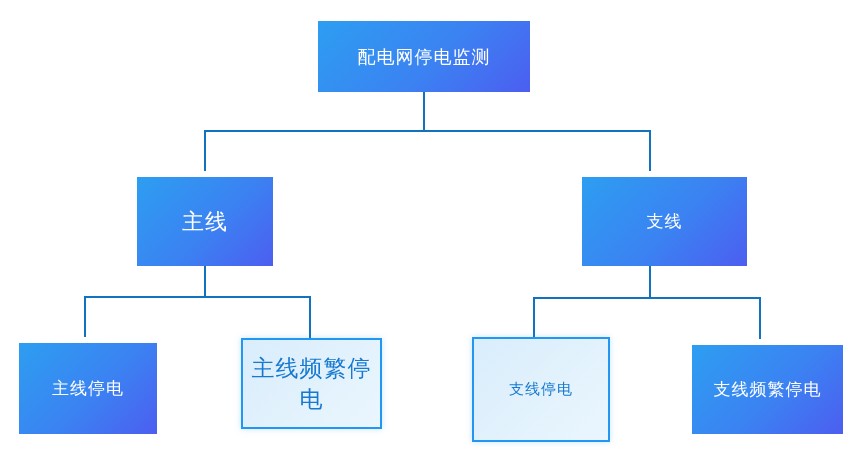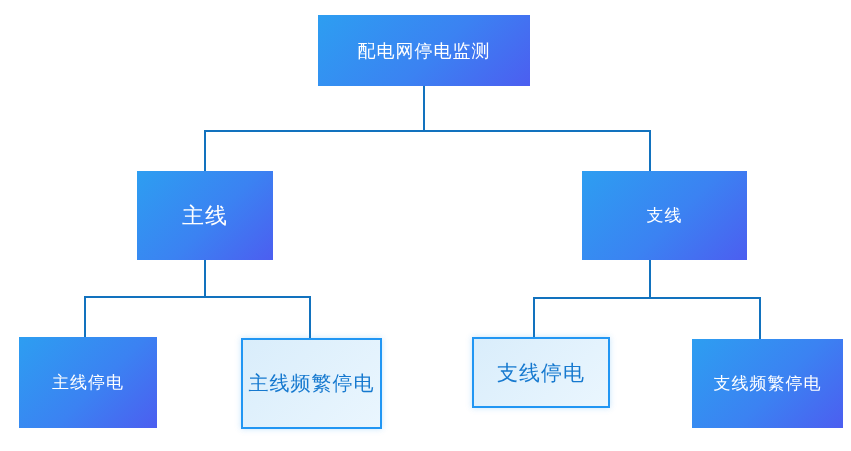--- a/index.html
+++ b/index.html
@@ -28,20 +28,21 @@
     justify-content: center;
     box-sizing: border-box;
     text-align: center;
     letter-spacing: 1px;
     cursor: default;
     user-select: none;
   }
   .node.solid {
     background: linear-gradient(135deg, #2d9ef1 0%, #3b82f2 55%, #4c5ef0 100%);
     color: #ffffff;
+    margin-top: 6px;
   }
   .node.outline {
     background: linear-gradient(135deg, #d9edfb 0%, #eaf6fe 100%);
     border: 2px solid #2196f3;
     color: #1679cf;
     box-shadow: 0 0 6px rgba(33, 150, 243, 0.25);
   }
   .node-root {
     left: 318px; top: 15px;
     width: 212px; height: 71px;
@@ -58,26 +59,26 @@
     font-size: 17px;
   }
   .node-main-outage {
     left: 19px; top: 337px;
     width: 138px; height: 91px;
     font-size: 17px;
   }
   .node-main-frequent {
     left: 241px; top: 338px;
     width: 141px; height: 91px;
-    font-size: 20px;
+    font-size: 23px;
   }
   .node-branch-outage {
     left: 472px; top: 337px;
-    width: 138px; height: 71px;
-    font-size: 21px;
+    width: 138px; height: 105px;
+    font-size: 15px;
   }
   .node-branch-frequent {
     left: 692px; top: 339px;
     width: 151px; height: 89px;
     font-size: 17px;
   }
 </style>
 </head>
 <body>
 

